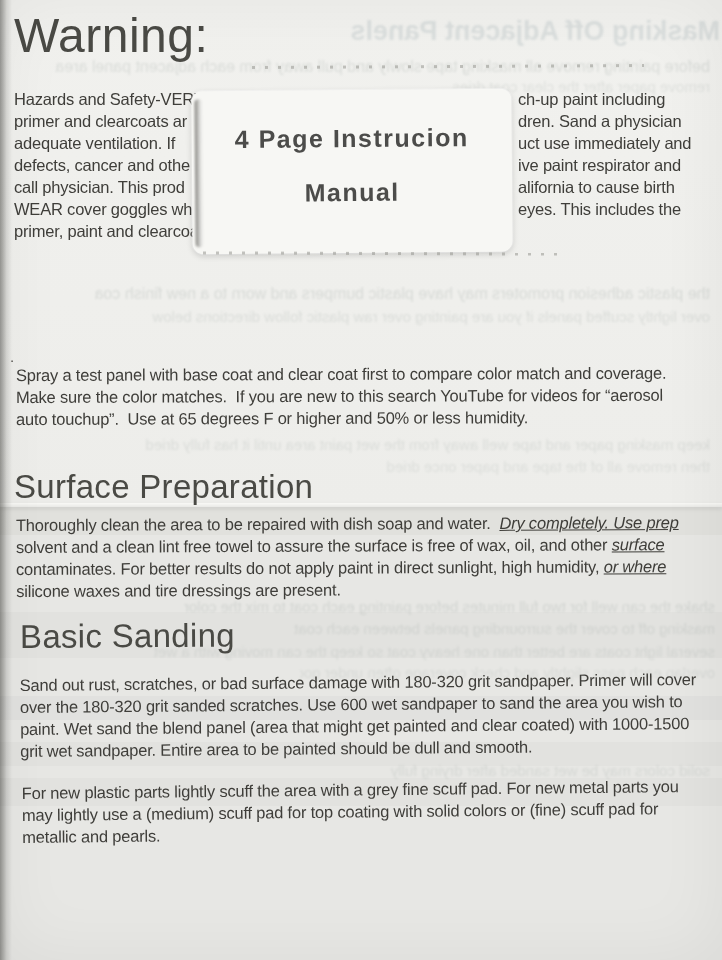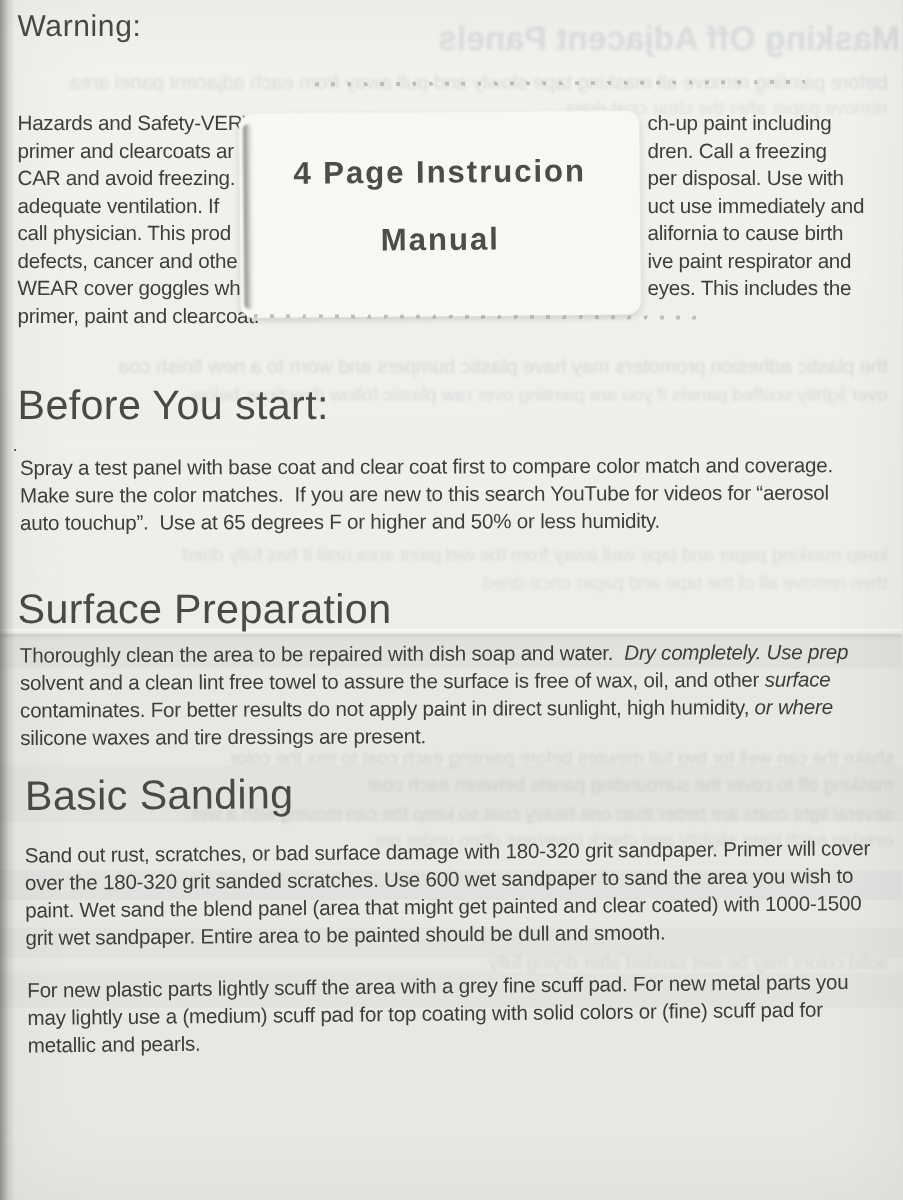--- a/index.html
+++ b/index.html
@@ -25,28 +25,28 @@
   }
   .vignette{position:absolute;inset:0;box-shadow:inset 0 0 70px rgba(0,0,0,0.055);pointer-events:none;}
 
   .ghost{
     position:absolute;color:#a6aeaa;transform:scaleX(-1);
     filter:blur(1.3px);white-space:pre;overflow:hidden;pointer-events:none;
     font-size:15px;
   }
   .ghost-title{font-weight:bold;color:#c3cbcc;filter:blur(1.1px);}
 
-  .h1{position:absolute;font-size:24px;font-weight:400;color:#4a4a45;letter-spacing:0.5px;white-space:pre;}
+  .h1{position:absolute;font-size:48px;font-weight:400;color:#4a4a45;letter-spacing:0.5px;white-space:pre;}
   .h2{position:absolute;font-size:33px;font-weight:400;color:#4a4a45;letter-spacing:0.3px;white-space:pre;}
 
   .para{position:absolute;font-size:16.5px;letter-spacing:-0.2px;color:#3f3e3a;}
   .para .ln{white-space:pre;height:22px;line-height:22px;}
   .warn-row{position:relative;white-space:pre;height:22px;line-height:22px;}
   .warn-right{position:absolute;left:504px;top:0;white-space:pre;}
-  .ital{font-style:italic;}
+  .ital{font-style:italic;text-decoration:underline;}
 
   .sticker{
     position:absolute;left:192px;top:90px;width:320px;height:163px;
     background:#f7f7f4;border-radius:11px;
     box-shadow:0 2px 6px rgba(0,0,0,0.16), 0 0 0 1px rgba(255,255,255,0.5);
     transform:rotate(-0.5deg);
   }
   .sticker-curl{
     position:absolute;left:3px;top:8px;width:8px;height:148px;
     background:linear-gradient(90deg,rgba(45,44,40,0.55),rgba(45,44,40,0.10) 70%,rgba(45,44,40,0));
@@ -85,38 +85,36 @@
   <div class="ghost" style="left:130px;top:598px;width:585px;opacity:0.32;">shake the can well for two full minutes before painting each coat to mix the color</div>
   <div class="ghost" style="left:240px;top:620px;width:475px;opacity:0.30;">masking off to cover the surrounding panels between each coat</div>
   <div class="ghost" style="left:130px;top:643px;width:585px;opacity:0.27;">several light coats are better than one heavy coat so keep the can moving with a wet</div>
   <div class="ghost" style="left:300px;top:664px;width:415px;opacity:0.24;">overlap each pass slightly and check coverage often under good light</div>
   <div class="ghost" style="left:380px;top:762px;width:330px;opacity:0.28;">solid colors may be wet sanded after drying fully</div>
 
   <div class="h1" style="left:14px;top:8px;">Warning:</div>
 
   <div class="para" style="left:14px;top:88px;width:700px;">
     <div class="warn-row"><span>Hazards and Safety-VERY</span><span class="warn-right">ch-up paint including</span></div>
-    <div class="warn-row"><span>primer and clearcoats ar</span><span class="warn-right">dren. Call a freezing</span></div>
-    <div class="warn-row"><span>CAR and avoid freezing.</span><span class="warn-right">per disposal. Use with</span></div>
+    <div class="warn-row"><span>primer and clearcoats ar</span><span class="warn-right">dren. Sand a physician</span></div>
     <div class="warn-row"><span>adequate ventilation. If</span><span class="warn-right">uct use immediately and</span></div>
+    <div class="warn-row"><span>defects, cancer and othe</span><span class="warn-right">ive paint respirator and</span></div>
     <div class="warn-row"><span>call physician. This prod</span><span class="warn-right">alifornia to cause birth</span></div>
-    <div class="warn-row"><span>defects, cancer and othe</span><span class="warn-right">ive paint respirator and</span></div>
     <div class="warn-row"><span>WEAR cover goggles wh</span><span class="warn-right">eyes. This includes the</span></div>
     <div class="warn-row"><span>primer, paint and clearcoat.</span></div>
   </div>
 
   <div class="serration" style="left:252px;top:65px;width:392px;transform:rotate(-0.3deg);"></div>
   <div class="sticker">
     <div class="sticker-curl"></div>
     <div class="sticker-text" style="top:34px;">4 Page Instrucion</div>
     <div class="sticker-text" style="top:88px;">Manual</div>
   </div>
   <div class="serration" style="left:203px;top:252px;width:358px;transform:rotate(0.2deg);"></div>
 
-  <div class="h2" style="left:14px;top:305px;">Before You start:</div>
   <div class="stray" style="left:10px;top:348px;">.</div>
   <div class="para" style="left:16px;top:364px;width:700px;transform:rotate(-0.2deg);transform-origin:left center;">
     <div class="ln">Spray a test panel with base coat and clear coat first to compare color match and coverage.</div>
     <div class="ln">Make sure the color matches.  If you are new to this search YouTube for videos for “aerosol</div>
     <div class="ln">auto touchup”.  Use at 65 degrees F or higher and 50% or less humidity.</div>
   </div>
 
   <div class="h2" style="left:14px;top:455px;margin-top:13px;">Surface Preparation</div>
   <div class="para" style="left:16px;top:514px;width:700px;transform:rotate(-0.25deg);transform-origin:left center;">
     <div class="ln"><span>Thoroughly clean the area to be repaired with dish soap and water.  </span><span class="ital">Dry completely. Use prep</span></div>

